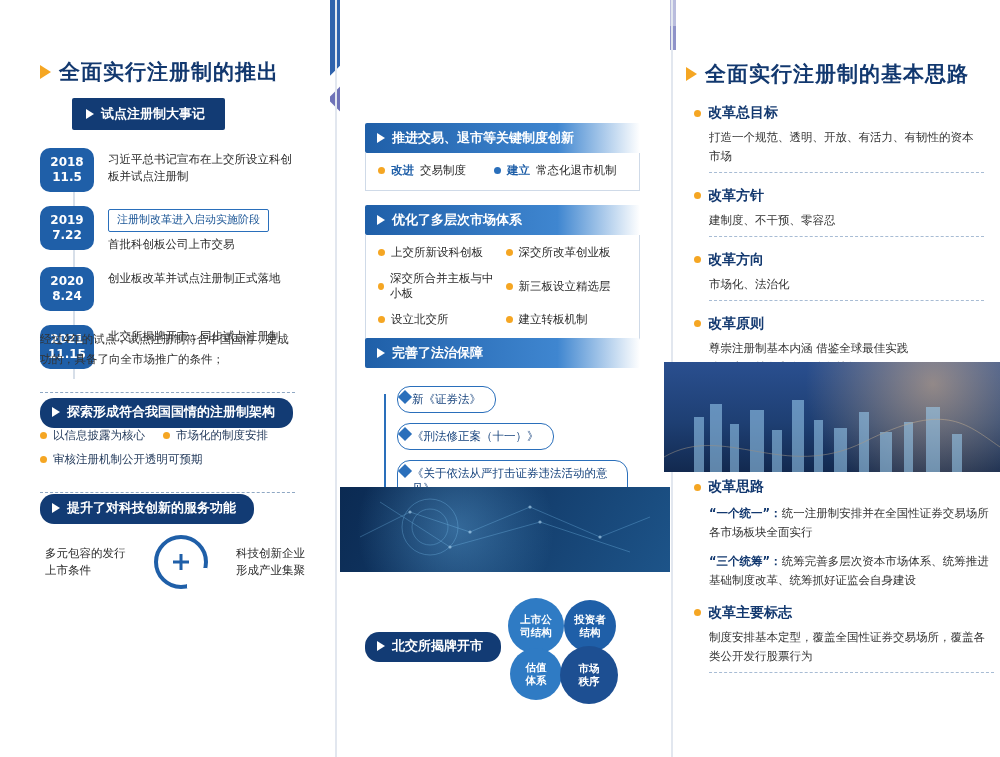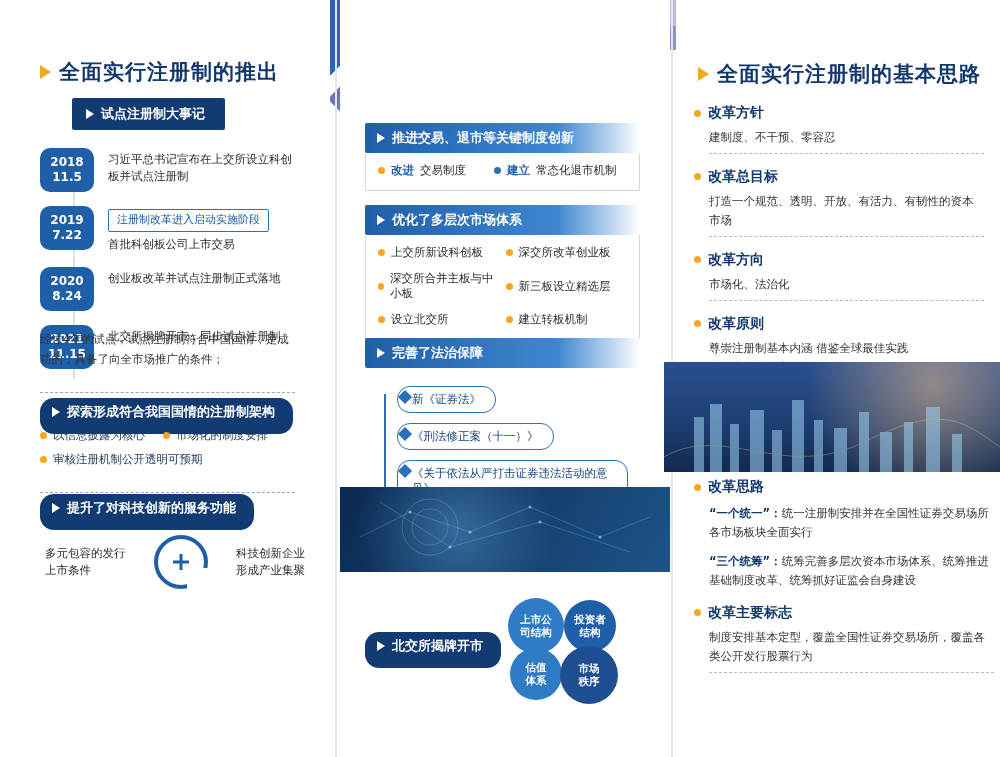--- a/index.html
+++ b/index.html
@@ -25,21 +25,21 @@
   .hdr-main{display:flex;align-items:center;gap:8px;}
   .tri{width:0;height:0;border-left:11px solid #f5a623;border-top:7px solid transparent;border-bottom:7px solid transparent;}
   .tri-sm{width:0;height:0;border-left:8px solid #ffffff;border-top:5px solid transparent;border-bottom:5px solid transparent;}
   .title-main{font-size:21px;font-weight:bold;color:#12386f;letter-spacing:1px;}
 
   .pill{
     display:inline-flex;align-items:center;gap:7px;
     background:#123b74;color:#fff;font-size:13px;font-weight:bold;
     padding:7px 20px 7px 14px;border-radius:2px;
   }
-  .pill.round{border-radius:14px;padding:5px 18px 13px 12px;}
+  .pill.round{border-radius:14px;padding:5px 18px 7px 12px;}
 
   .bar-head{
     display:flex;align-items:center;gap:7px;
     background:linear-gradient(90deg,#1f5fa8 0%,#3f86d0 70%,#ffffff 100%);
     color:#fff;font-size:13px;font-weight:bold;
     padding:6px 12px;border-radius:2px;
   }
 
   
   .timeline{position:relative;margin-top:12px;}
@@ -331,40 +331,40 @@
 结构</div>
       <div class="circ" style="left:2px;top:50px;width:52px;height:52px;background:#2f7bc4;white-space:pre-line;">估值
 体系</div>
       <div class="circ" style="left:52px;top:48px;width:58px;height:58px;background:#1d4f92;white-space:pre-line;">市场
 秩序</div>
     </div>
   </div>
 
   <div class="col-right">
 
-    <div class="hdr-main" style="position:absolute;left:22px;top:60px;">
+    <div class="hdr-main" style="position:absolute;left:10px;top:60px;">
       <span class="tri"></span>
       <span class="title-main">全面实行注册制的基本思路</span>
     </div>
 
     <div style="position:absolute;left:18px;top:104px;width:290px;">
       <div class="r-item">
         <div class="r-head">
             <span class="dot-o"></span>
+            <span>改革总目标</span>
+          </div>
+        <div class="r-txt">打造一个规范、透明、开放、有活力、有韧性的资本市场</div>
+        <div class="r-line"></div>
+      </div>
+      <div class="r-item">
+        <div class="r-head">
+            <span class="dot-o"></span>
             <span>改革方针</span>
           </div>
         <div class="r-txt">建制度、不干预、零容忍</div>
-        <div class="r-line"></div>
-      </div>
-      <div class="r-item">
-        <div class="r-head">
-            <span class="dot-o"></span>
-            <span>改革总目标</span>
-          </div>
-        <div class="r-txt">打造一个规范、透明、开放、有活力、有韧性的资本市场</div>
         <div class="r-line"></div>
       </div>
       <div class="r-item">
         <div class="r-head">
             <span class="dot-o"></span>
             <span>改革方向</span>
           </div>
         <div class="r-txt">市场化、法治化</div>
         <div class="r-line"></div>
       </div>

